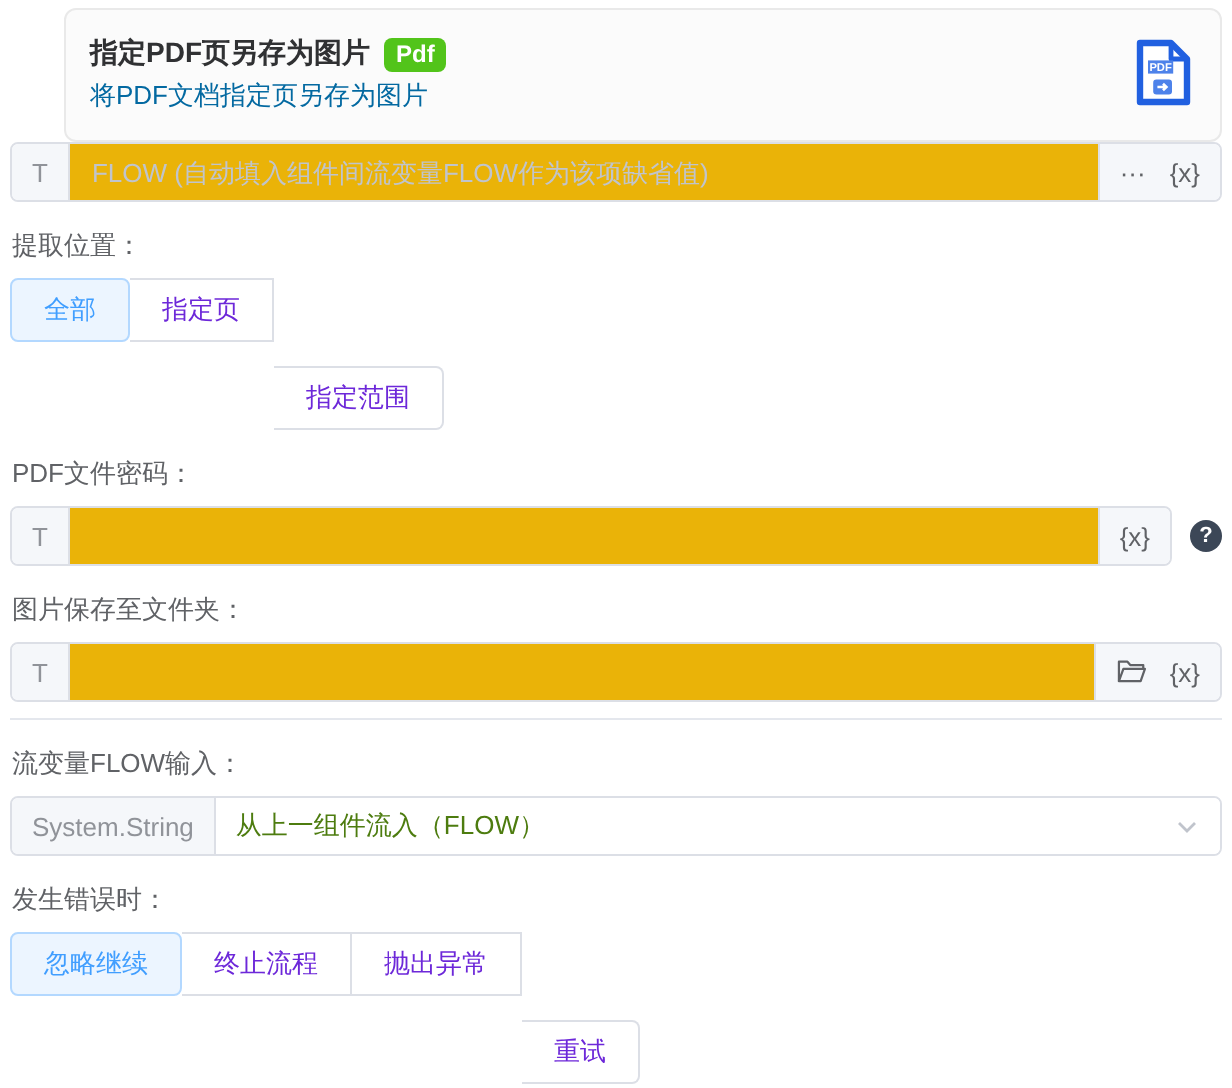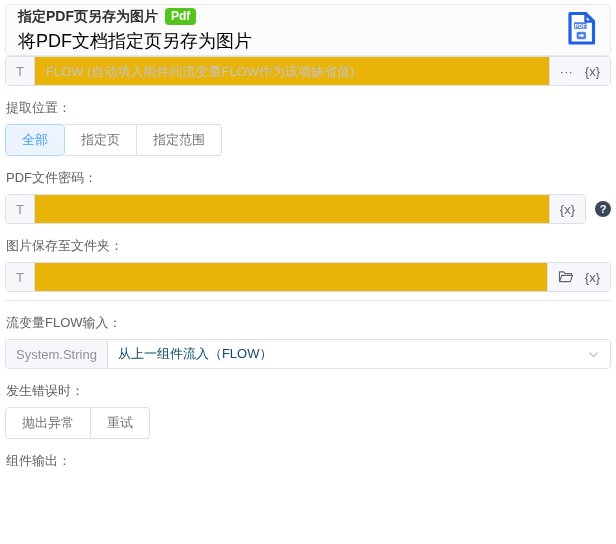--- a/index.html
+++ b/index.html
@@ -10,34 +10,35 @@
     font-size: 13px;
     color: #606266;
   }
   .container { padding: 4px 5px 0 5px; }
 
   
   .header {
     background: #fbfbfb;
     border: 1px solid #e9e9e9;
     border-radius: 6px;
-    height: 52px;
+    height: 67px;
     padding: 7px 14px 7px 12px;
     display: flex;
     justify-content: space-between;
     align-items: center;
+    margin-left: 27px;
   }
   .header-left { display: flex; flex-direction: column; justify-content: center; gap: 3px; }
   .title-row { display: flex; align-items: center; gap: 7px; }
   .title { font-size: 14px; font-weight: bold; color: #303133; }
   .badge {
     background: #52c41a; color: #fff; font-size: 12px; font-weight: bold;
     border-radius: 4px; padding: 1px 6px 2px; line-height: 14px;
   }
-  .subtitle { color: #000000; font-size: 18px; }
+  .subtitle { color: #0369a1; font-size: 13px; }
 
   
   .label { margin: 13px 2px 7px 1px; color: #606266; }
 
   
   .row { display: flex; align-items: center; }
   .input-group {
     display: flex; align-items: stretch; height: 30px; flex: 1;
     border: 1px solid #dcdfe6; border-radius: 4px; background: #fff; overflow: hidden;
   }
@@ -52,44 +53,44 @@
   .txt-input {
     border: none; outline: none; flex: 1; padding: 0 11px;
     font-size: 13px; color: #606266; background: #eab308; min-width: 0;
     font-family: "Liberation Sans", "DejaVu Sans", sans-serif;
   }
   .txt-input::placeholder { color: #c0c4cc; }
 
   
   .radio-group { display: inline-flex; border-radius: 15px; }
   .radio-btn {
-    height: 32px; padding: 0 16px; background: #fff; color: #737373;
+    height: 32px; padding: 0 16px; background: #fff; color: #6d28d9;
     border: 1px solid #dcdfe6; border-left: none;
     display: flex; align-items: center; font-size: 13px; cursor: pointer; white-space: nowrap;
   }
   .radio-btn:first-child { border-left: 1px solid #dcdfe6; border-radius: 4px 0 0 4px; }
-  .radio-btn:last-child { border-radius: 0 4px 4px 0; }
+  .radio-btn:last-child { border-radius: 0 4px 4px 0; margin-top: 44px; }
   .radio-btn.active {
     background: #ecf5ff; color: #409eff;
     border: 1px solid #b3d8ff; border-radius: 4px;
   }
   .radio-btn.active + .radio-btn { border-left: none; }
 
   
   .section { display: flex; align-items: center; gap: 8px; margin: 17px 0 0 1px; }
   .dot { width: 6px; height: 6px; border-radius: 50%; background: #409eff; }
   .section-title { font-weight: bold; color: #303133; font-size: 13px; }
   .divider { border-bottom: 1px solid #e4e7ed; margin: 8px 0 0 0; }
 
   
   .select-body {
     flex: 1; display: flex; align-items: center; gap: 6px;
     padding: 0 10px; background: #fff; min-width: 0; cursor: pointer;
   }
-  .select-value { color: #0c4a6e; white-space: nowrap; overflow: hidden; }
+  .select-value { color: #4d7c0f; white-space: nowrap; overflow: hidden; }
   .chevron { margin-left: auto; display: flex; align-items: center; flex: none; }
 
   .help-circle {
     width: 16px; height: 16px; border-radius: 50%; background: #3c4757; color: #fff;
     font-size: 11px; font-weight: bold; display: flex; align-items: center;
     justify-content: center; margin-left: 9px; flex: none; cursor: pointer;
   }
 </style>
 </head>
 <body>
@@ -181,20 +182,22 @@
         <svg width="13" height="13" viewBox="0 0 13 13">
             <path d="M2.5 4.5 l4 4 4-4" fill="none" stroke="#c0c4cc" stroke-width="1.4"></path>
           </svg>
       </span>
     </div>
   </div>
 
   
   <div class="label">发生错误时：</div>
   <div class="radio-group">
+    <span class="radio-btn active">忽略继续</span>
+    <span class="radio-btn">终止流程</span>
     <span class="radio-btn">抛出异常</span>
     <span class="radio-btn">重试</span>
   </div>
 
   
   <div class="label">组件输出：</div>
   
 
 </div>
 

